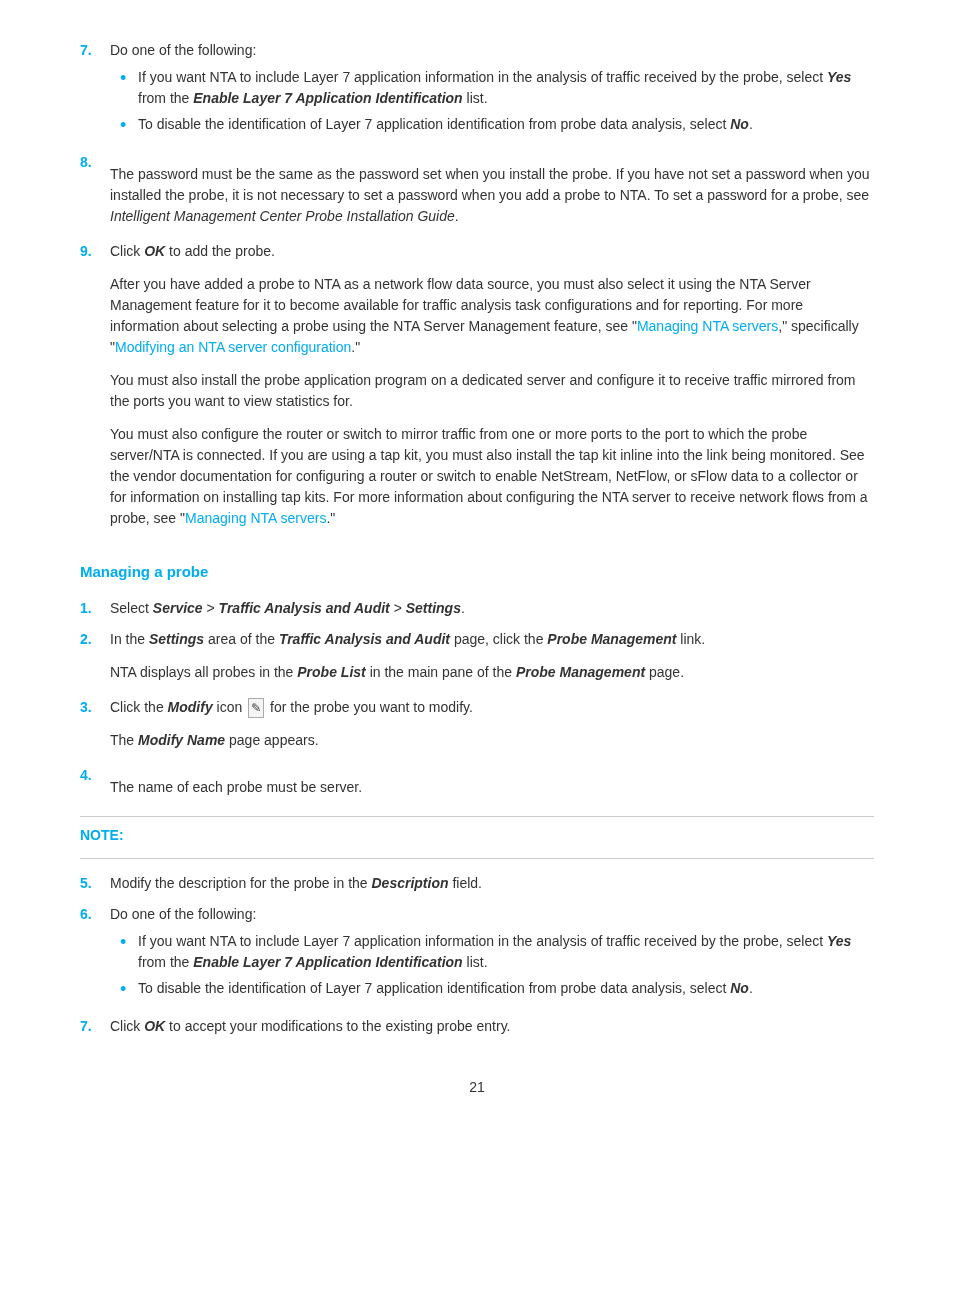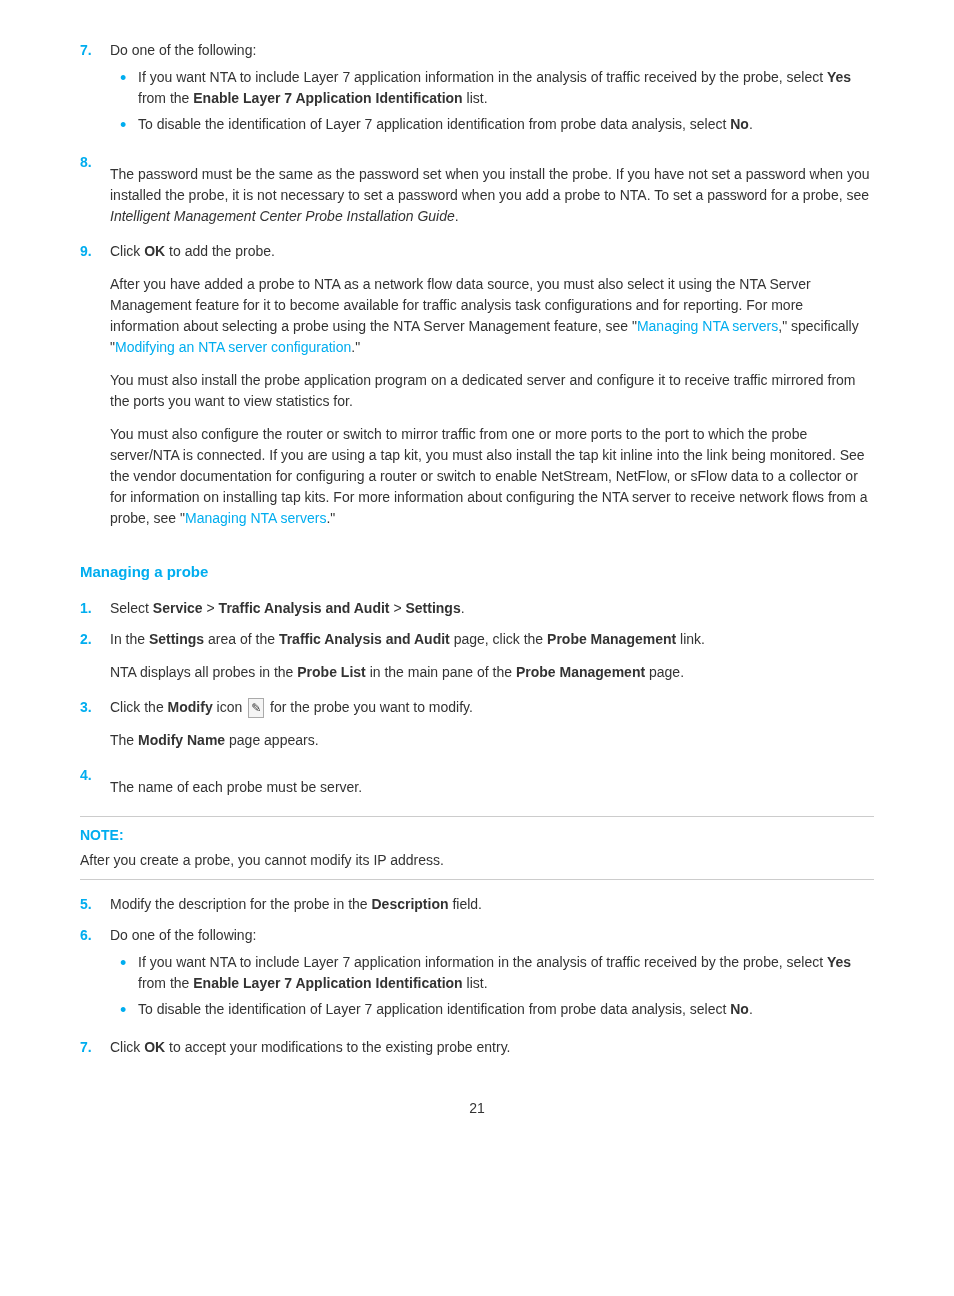--- a/index.html
+++ b/index.html
@@ -51,20 +51,21 @@
     }
     .section-heading {
       color: #00adef;
       font-weight: bold;
       font-size: 15px;
       margin-top: 28px;
       margin-bottom: 14px;
     }
     b {
       font-weight: bold;
+      font-style: italic;
     }
     a {
       color: #00adef;
       text-decoration: none;
     }
     .note-box {
       border-top: 1px solid #cccccc;
       border-bottom: 1px solid #cccccc;
       padding: 8px 0;
       margin: 14px 0;
@@ -151,21 +152,20 @@
 
 <div class="step-container">
   <div class="step-number">4.</div>
   <div class="step-content">
     <div class="continuation">The name of each probe must be server.</div>
   </div>
 </div>
 
 <div class="note-box">
   <div class="note-label">NOTE:</div>
-  <div class="note-text">After you create a probe, you cannot modify its IP address.</div>
 </div>
 
 <div class="step-container">
   <div class="step-number">5.</div>
   <div class="step-content">
     <div>Modify the description for the probe in the <b>Description</b> field.</div>
   </div>
 </div>
 
 <div class="step-container">

